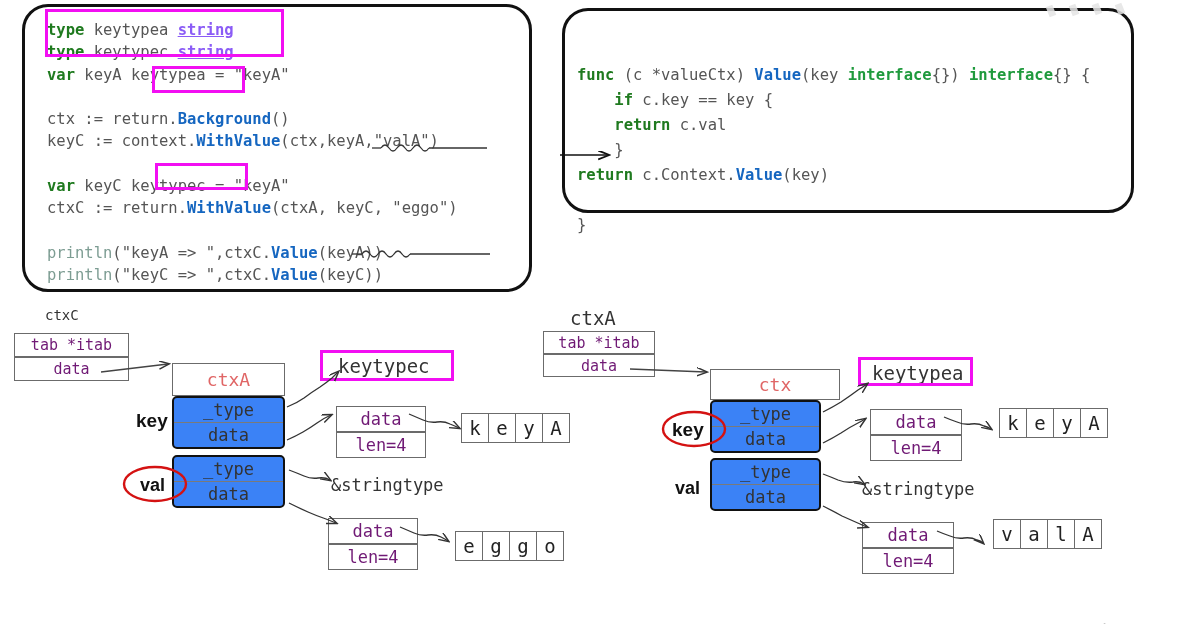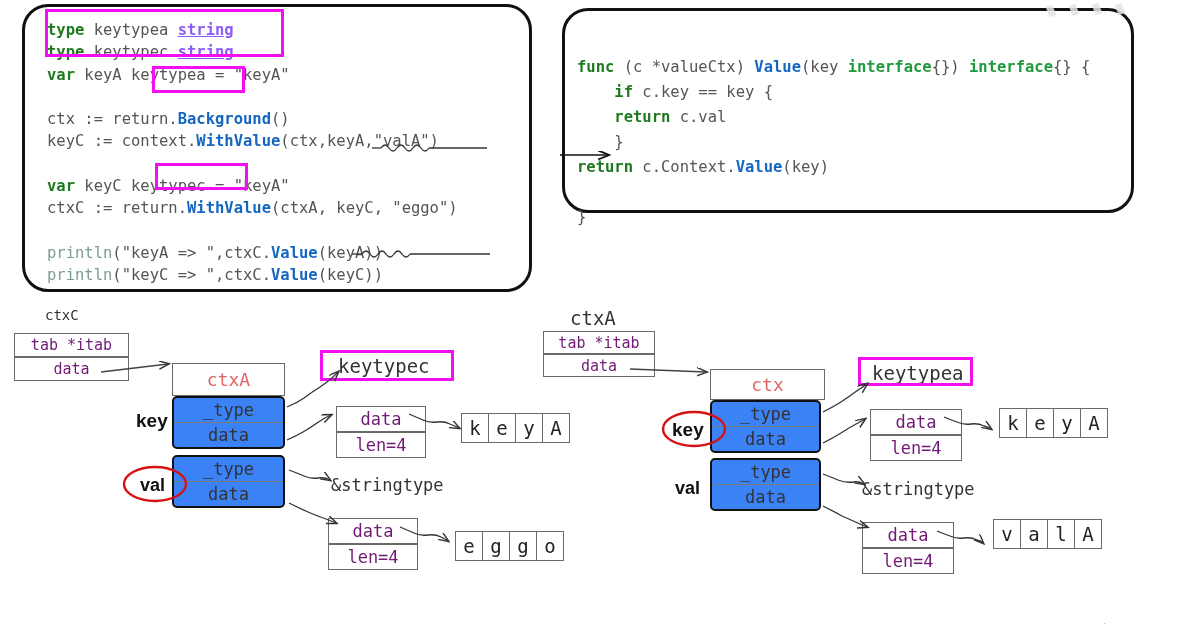--- a/index.html
+++ b/index.html
@@ -93,21 +93,21 @@
 
 <span class="pl">println</span><span class="pln">("keyA =&gt; ",ctxC.</span><span class="fn">Value</span><span class="pln">(keyA))</span>
 <span class="pl">println</span><span class="pln">("keyC =&gt; ",ctxC.</span><span class="fn">Value</span><span class="pln">(keyC))</span></pre>
   </div>
 
   <div class="mbox" style="left:45px;top:9px;width:239px;height:48px;"></div>
   <div class="mbox" style="left:152px;top:66px;width:93px;height:27px;"></div>
   <div class="mbox" style="left:155px;top:163px;width:93px;height:27px;"></div>
 
   <div class="codebox" style="left:562px;top:8px;width:572px;height:205px;">
-    <pre id="code-right" style="position:absolute;left:12px;top:44px;font-size:15.5px;line-height:25px;"><span class="kw">func</span><span class="pln"> (c *valueCtx) </span><span class="fn">Value</span><span class="pln">(key </span><span class="grn">interface</span><span class="pln">{}) </span><span class="grn">interface</span><span class="pln">{} {</span>
+    <pre id="code-right" style="position:absolute;left:12px;top:52px;font-size:15.5px;line-height:25px;"><span class="kw">func</span><span class="pln"> (c *valueCtx) </span><span class="fn">Value</span><span class="pln">(key </span><span class="grn">interface</span><span class="pln">{}) </span><span class="grn">interface</span><span class="pln">{} {</span>
 <span class="pln">    </span><span class="kw">if</span><span class="pln"> c.key == key {</span>
 <span class="pln">    </span><span class="kw">return</span><span class="pln"> c.val</span>
 <span class="pln">    }</span>
 <span class="pln"></span><span class="kw">return</span><span class="pln"> c.Context.</span><span class="fn">Value</span><span class="pln">(key)</span>
 
 <span class="pln">}</span></pre>
   </div>
 
   <div class="lbl" style="left:45px;top:307px;font-size:14px;">ctxC</div>
 
@@ -151,21 +151,21 @@
       <div>g</div>
       <div>g</div>
       <div>o</div>
     </div>
 
   <div class="lbl" style="left:570px;top:307px;font-size:19px;">ctxA</div>
 
   <div class="cell" style="left:543px;top:331px;width:112px;height:23px;font-size:15px;">tab *itab</div>
   <div class="cell" style="left:543px;top:354px;width:112px;height:23px;font-size:15px;">data</div>
 
-  <div class="cell" style="left:710px;top:369px;width:115px;height:31px;font-size:18px;color:#e06666;">ctx</div>
+  <div class="cell" style="left:710px;top:369px;width:130px;height:31px;font-size:18px;color:#e06666;">ctx</div>
 
   <div class="hand" style="left:672px;top:419px;font-size:19px;">key</div>
   <div class="hand" style="left:675px;top:478px;font-size:18px;">val</div>
 
   <div class="ifacebox thick" style="left:710px;top:400px;width:111px;height:53px;">
     <div class="row top">_type</div>
     <div class="row">data</div>
   </div>
   <div class="ifacebox thick" style="left:710px;top:458px;width:111px;height:53px;">
     <div class="row top">_type</div>

